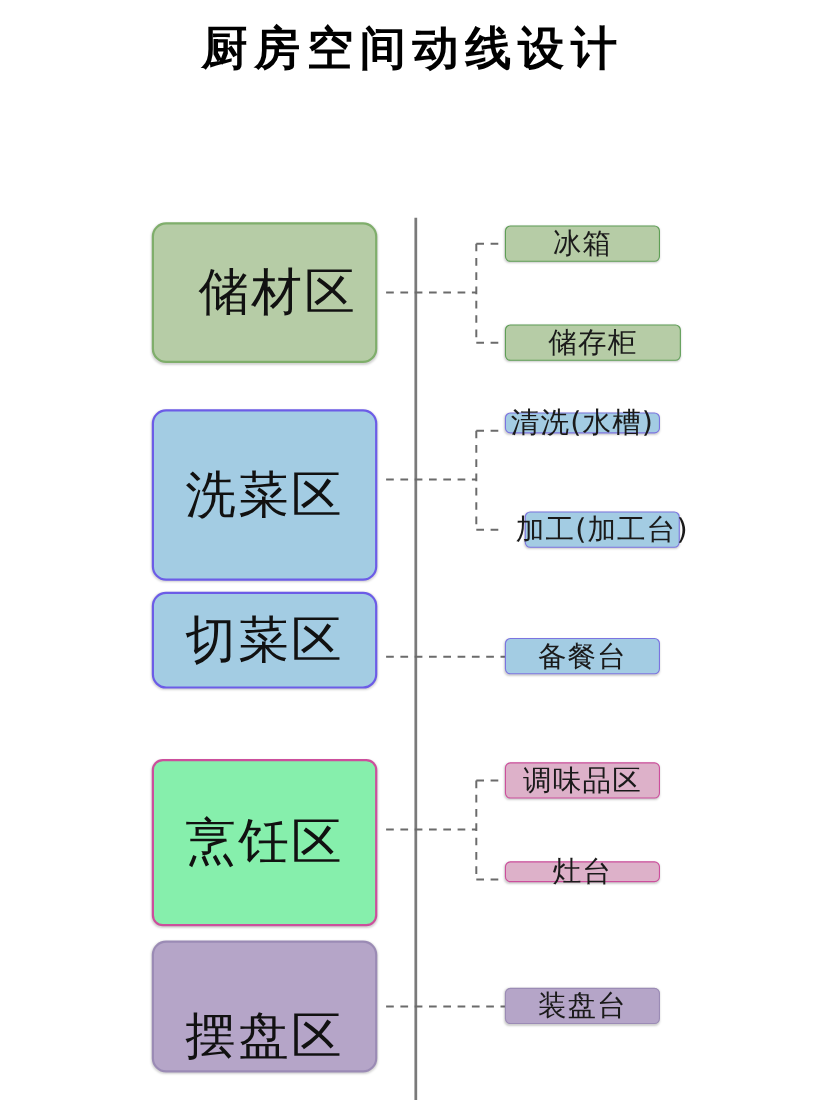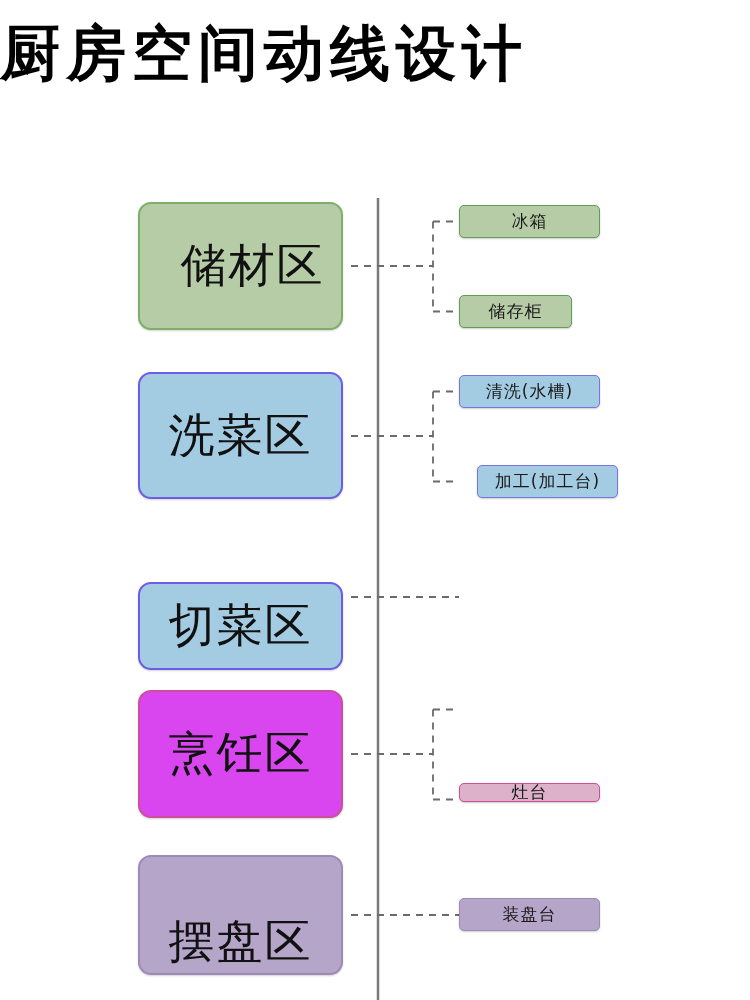--- a/index.html
+++ b/index.html
@@ -18,21 +18,22 @@
     background: #ffffff;
     overflow: hidden;
   }
 
   
   #title {
     position: absolute;
     left: 0;
     top: 22px;
     width: 750px;
-    font-size: 60px;
+    text-align: center;
+    font-size: 42px;
     line-height: 1.05;
     letter-spacing: 6px;
     font-weight: 700;
     color: #000000;
     white-space: nowrap;
   }
 
   
   #diagram {
     position: absolute;
@@ -76,21 +77,21 @@
     box-sizing: border-box;
     border-radius: 5px;
     border-style: solid;
     border-width: 1.5px;
     display: flex;
     align-items: center;
     justify-content: center;
     box-shadow: 0 1px 2px rgba(0,0,0,0.20);
   }
   .item-label {
-    font-size: 17px;
+    font-size: 26px;
     letter-spacing: 1px;
     color: #1a1a1a;
     white-space: nowrap;
   }
 </style>
 </head>
 <body>
 
 <div id="page">
 
@@ -114,37 +115,43 @@
         <line x1="433" y1="799.5" x2="459" y2="799.5" stroke="#6b6b6b" stroke-width="1.8" stroke-dasharray="7,6"></line>
         <line x1="351" y1="915" x2="459" y2="915" stroke="#6b6b6b" stroke-width="1.8" stroke-dasharray="7,6"></line>
       </svg>
 
   <div class="zone-box" style="left: 138px; top: 202px; width: 205px; height: 128px; background: rgb(182, 204, 166); border-color: rgb(127, 174, 107); padding-left: 24px;">
         <span class="zone-label">储材区</span>
       </div>
       <div class="item-box" style="left: 459px; top: 205px; width: 141px; height: 33px; background: rgb(182, 204, 166); border-color: rgb(95, 158, 86);">
         <span class="item-label">冰箱</span>
       </div>
-      <div class="item-box" style="left: 459px; top: 295px; width: 113px; height: 33px; background: rgb(182, 204, 166); border-color: rgb(95, 158, 86);">
+      <div class="item-box" style="left: 459px; top: 295px; width: 160px; height: 33px; background: rgb(182, 204, 166); border-color: rgb(95, 158, 86);">
         <span class="item-label">储存柜</span>
       </div>
-      <div class="zone-box" style="left: 138px; top: 372px; width: 205px; height: 127px; background: rgb(163, 204, 227); border-color: rgb(108, 92, 231);">
+      <div class="zone-box" style="left: 138px; top: 372px; width: 205px; height: 156px; background: rgb(163, 204, 227); border-color: rgb(108, 92, 231);">
         <span class="zone-label">洗菜区</span>
       </div>
-      <div class="item-box" style="left: 459px; top: 375px; width: 141px; height: 33px; background: rgb(163, 204, 227); border-color: rgb(123, 116, 224);">
+      <div class="item-box" style="left: 459px; top: 375px; width: 141px; height: 19px; background: rgb(163, 204, 227); border-color: rgb(123, 116, 224);">
         <span class="item-label">清洗(水槽)</span>
       </div>
       <div class="item-box" style="left: 459px; top: 465px; width: 141px; height: 33px; background: rgb(163, 204, 227); border-color: rgb(123, 116, 224); margin-left: 18px;">
         <span class="item-label">加工(加工台)</span>
       </div>
-      <div class="zone-box" style="left: 138px; top: 538px; width: 205px; height: 88px; background: rgb(163, 204, 227); border-color: rgb(108, 92, 231); margin-top: 44px;">
+      <div class="zone-box" style="left: 138px; top: 538px; width: 205px; height: 88px; background: rgb(163, 204, 227); border-color: rgb(108, 92, 231);">
         <span class="zone-label">切菜区</span>
       </div>
-      <div class="zone-box" style="left: 138px; top: 690px; width: 205px; height: 128px; background: #d946ef; border-color: rgb(204, 79, 156);">
+      <div class="item-box" style="left: 459px; top: 580px; width: 141px; height: 33px; background: rgb(163, 204, 227); border-color: rgb(123, 116, 224);">
+        <span class="item-label">备餐台</span>
+      </div>
+      <div class="zone-box" style="left: 138px; top: 690px; width: 205px; height: 152px; background: #86efac; border-color: rgb(204, 79, 156); border-radius: 10px;">
         <span class="zone-label">烹饪区</span>
+      </div>
+      <div class="item-box" style="left: 459px; top: 693px; width: 141px; height: 33px; background: rgb(221, 177, 201); border-color: rgb(204, 79, 156);">
+        <span class="item-label">调味品区</span>
       </div>
       <div class="item-box" style="left: 459px; top: 783px; width: 141px; height: 19px; background: rgb(221, 177, 201); border-color: rgb(204, 79, 156);">
         <span class="item-label">灶台</span>
       </div>
       <div class="zone-box" style="left: 138px; top: 855px; width: 205px; height: 120px; background: rgb(181, 165, 200); border-color: rgb(155, 139, 181); align-items: flex-end;">
         <span class="zone-label">摆盘区</span>
       </div>
       <div class="item-box" style="left: 459px; top: 898px; width: 141px; height: 33px; background: rgb(181, 165, 200); border-color: rgb(155, 139, 181); text-align: center;">
         <span class="item-label">装盘台</span>
       </div>

